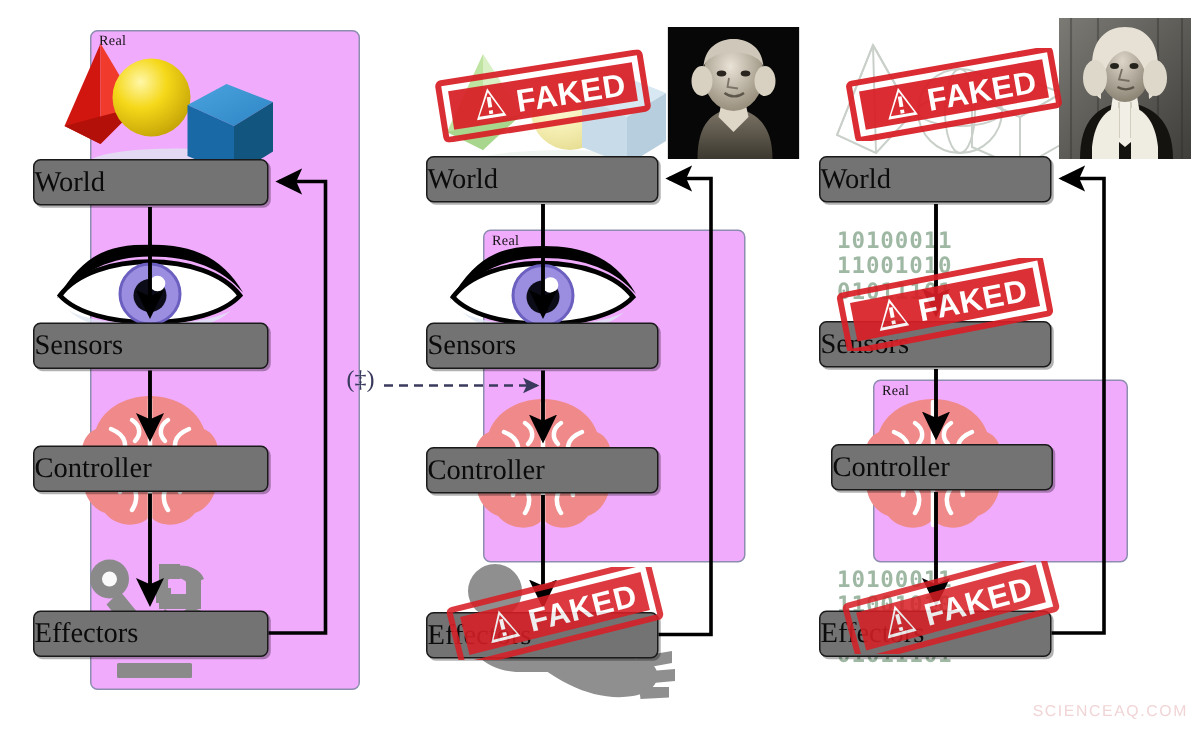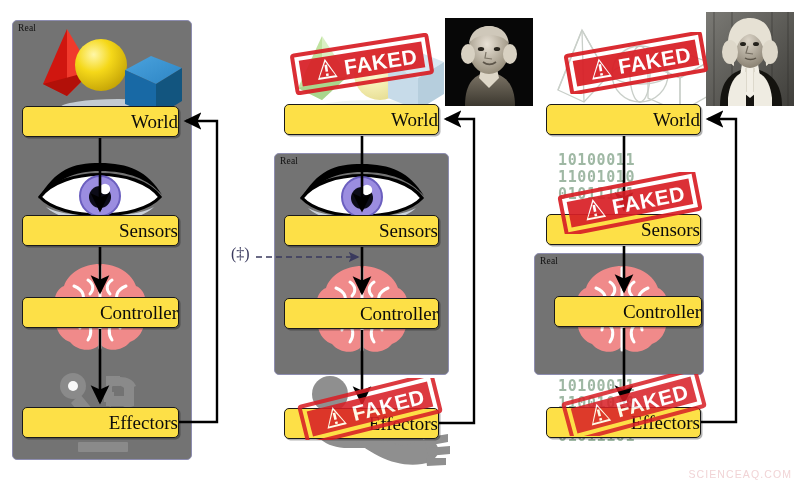--- a/index.html
+++ b/index.html
@@ -12,41 +12,42 @@
 
   
   .panel{position:absolute;top:0;height:486px;}
   #panel-left{left:0;width:262px;}
   #panel-mid{left:262px;width:258px;}
   #panel-right{left:520px;width:280px;}
 
   
   .real-box{
     position:absolute;
-    background:#737373;
+    background:#f0abfc;
     border:1.2px solid #8d8db0;
     border-radius:5px;
     box-sizing:border-box;
+    margin-left:48px;
   }
   .real-label{
     position:absolute;left:5px;top:2px;
     font-family:"Liberation Serif", serif;
     font-size:9.5px;color:#111;letter-spacing:.2px;
   }
 
   
   .node{
     position:absolute;
     box-sizing:border-box;
     height:31px;
-    background:#fde047;
+    background:#737373;
     border:1.6px solid #1a1a1a;
     border-radius:5px;
     box-shadow:1.5px 1.5px 0 rgba(0,0,0,.30);
-    display:flex;align-items:center;justify-content:flex-end;
+    display:flex;align-items:center;justify-content:flex-start;
     font-family:"Liberation Serif", serif;
     font-size:19px;color:#0b0b0b;
     line-height:1;
     z-index:8;
   }
 
   
   .arrow-svg{position:absolute;left:0;top:0;width:100%;height:486px;
              pointer-events:none;z-index:7;overflow:visible;}
   .fb-svg{z-index:9;}

